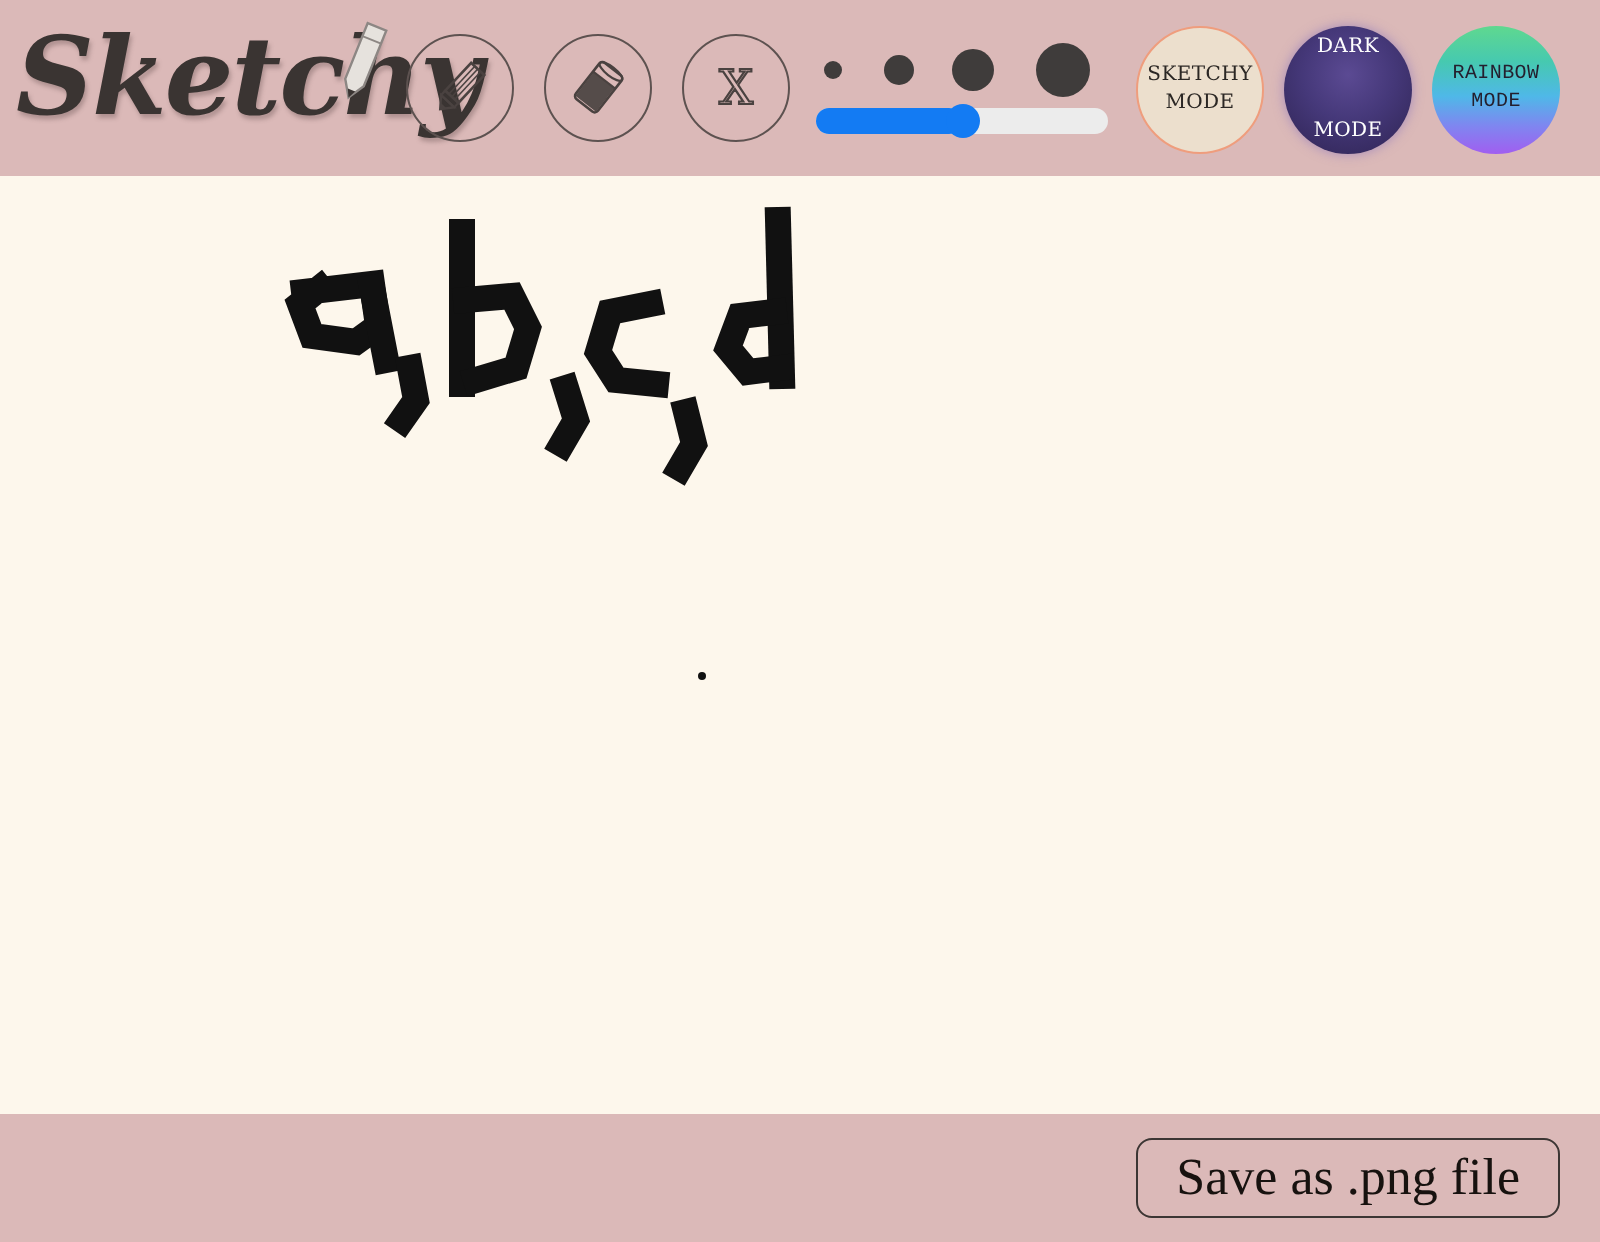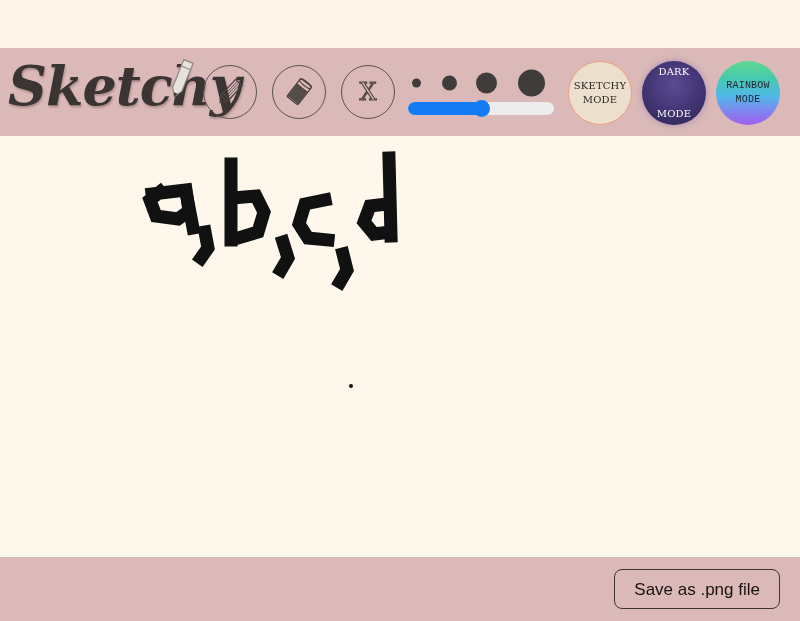--- a/index.html
+++ b/index.html
@@ -25,21 +25,20 @@
   }
 
   
   .header {
     position: relative;
     height: 88px;
     flex: 0 0 88px;
     background: #dbb9b8;
     display: flex;
     align-items: center;
-    margin-top: 48px;
   }
 
   .logo {
     position: absolute;
     left: 8px;
     top: 4px;
     width: 200px;
     height: 80px;
   }
   .logo-text {
@@ -220,22 +219,22 @@
     gap: 22px;
     box-sizing: border-box;
   }
   .save-btn {
     height: 40px;
     padding: 0 19px;
     border: 1px solid #3c3634;
     border-radius: 8px;
     background: transparent;
     color: #17120f;
-    font-family: Liberation Sans, sans-serif;
-    font-size: 17px;
+    font-family: Liberation Serif, serif;
+    font-size: 26px;
     line-height: 1;
     cursor: pointer;
     white-space: nowrap;
   }
 </style>
 </head>
 <body>
 
 <div class="app">
 

